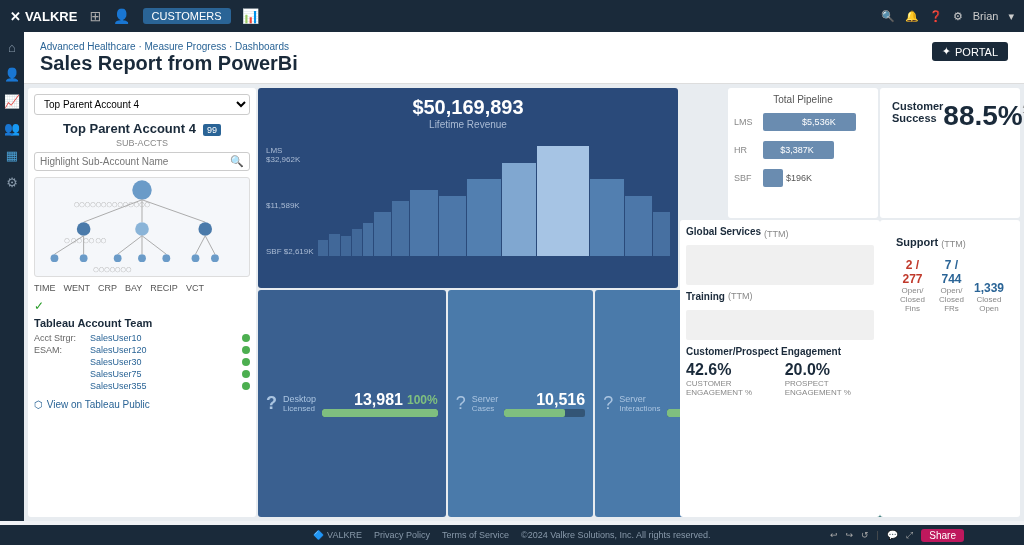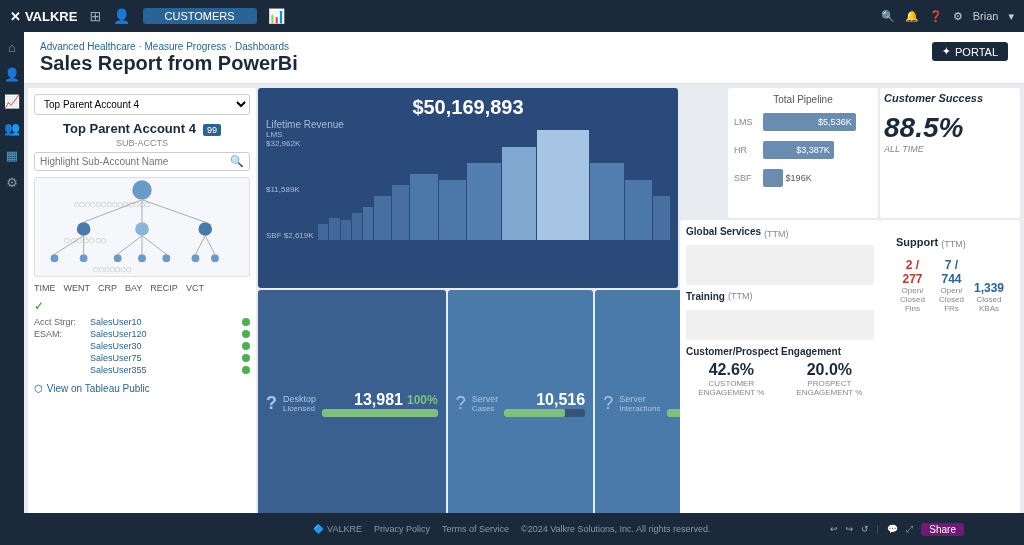--- a/index.html
+++ b/index.html
@@ -11,21 +11,21 @@
       height: 32px;
       display: flex;
       align-items: center;
       padding: 0 10px;
       justify-content: space-between;
     }
     .top-nav-left { display: flex; align-items: center; gap: 12px; }
     .top-nav-right { display: flex; align-items: center; gap: 10px; color: #ccc; font-size: 11px; }
     .nav-logo { color: white; font-weight: bold; font-size: 13px; display: flex; align-items: center; gap: 4px; }
     .nav-icon { color: #aaa; font-size: 14px; }
-    .nav-customers { background: #2a6496; color: white; padding: 2px 22px; border-radius: 3px; font-size: 11px; }
+    .nav-customers { background: #2a6496; color: white; padding: 2px 9px; border-radius: 3px; font-size: 11px; }
 
     
     .left-sidebar {
       position: absolute;
       left: 0;
       top: 32px;
       width: 24px;
       height: calc(545px - 32px - 24px);
       background: #1a2a3a;
       display: flex;
@@ -191,24 +191,24 @@
       position: relative;
       flex-shrink: 0;
     }
     .revenue-amount {
       text-align: center;
       color: white;
       font-size: 20px;
       font-weight: bold;
     }
     .revenue-label {
-      text-align: left;
+      text-align: center;
       color: #aabbd4;
       font-size: 10px;
-      margin-bottom: 0;
+      margin-bottom: 16px;
     }
 
     
     .metrics-row {
       display: flex;
       gap: 2px;
       flex: 1;
     }
     .metric-card {
       background: #3a6090;
@@ -241,49 +241,48 @@
       background: white;
       border-radius: 3px;
       padding: 6px;
       flex: 1;
       margin-left: 48px;
     }
     .pipeline-title { font-size: 10px; color: #555; margin-bottom: 6px; text-align: center; }
     .pipeline-bar-row { display: flex; align-items: center; margin-bottom: 6px; gap: 4px; }
     .pipeline-label { font-size: 9px; color: #888; width: 25px; flex-shrink: 0; }
     .pipeline-bar-outer { flex: 1; height: 22px; display: flex; align-items: center; position: relative; }
-    .pipeline-bar-inner { height: 18px; background: #6a8cb0; border-radius: 2px; display: flex; align-items: center; justify-content: flex-end; padding-right: 4px; }
+    .pipeline-bar-inner { height: 18px; background: #6a8cb0; border-radius: 2px; display: flex; align-items: center; justify-content: flex-end; padding-right: 20px; }
     .pipeline-value { font-size: 9px; color: white; }
     .pipeline-value-right { font-size: 9px; color: #555; margin-left: 3px; }
 
     .customer-success-panel {
       background: white;
       border-radius: 3px;
-      padding: 4px;
+      padding: 12px;
       width: 140px;
       flex-shrink: 0;
       display: flex;
-      flex-direction: column;
-      font-style: italic;
+      flex-direction: row;
     }
     .cs-title { font-size: 11px; font-weight: bold; color: #1a2a3a; margin-bottom: 8px; }
     .cs-pct { font-size: 28px; font-weight: bold; color: #1a2a3a; }
     .cs-label { font-size: 9px; color: #888; }
 
     
     .services-panel {
       background: white;
       border-radius: 3px;
       padding: 6px;
       flex: 1;
     }
     .services-title { font-size: 10px; font-weight: bold; color: #1a2a3a; margin-bottom: 4px; }
     .services-ttm { font-size: 9px; color: #888; }
     .engagement-row { display: flex; gap: 8px; }
-    .engagement-item { text-align: center; }
+    .engagement-item { text-align: left; }
     .engagement-pct { font-size: 16px; font-weight: bold; color: #1a2a3a; }
     .engagement-label { font-size: 8px; color: #888; }
 
     .support-panel {
       background: white;
       border-radius: 3px;
       padding: 16px;
       width: 140px;
       flex-shrink: 0;
     }
@@ -291,21 +290,21 @@
     .support-row { display: flex; gap: 6px; align-items: flex-end; }
     .support-item { text-align: center; }
     .support-num { font-size: 12px; font-weight: bold; color: #c0392b; }
     .support-num.blue { color: #2a6496; }
     .support-sub { font-size: 8px; color: #888; }
     .footer {
       position: absolute;
       bottom: 0;
       left: 0;
       right: 0;
-      height: 32px;
+      height: 20px;
       background: #1a2a3a;
       display: flex;
       align-items: center;
       justify-content: center;
       gap: 12px;
       font-size: 9px;
       color: #8899aa;
     }
 
     
@@ -413,20 +412,21 @@
       <span>TIME</span>
       <span>WENT</span>
       <span>CRP</span>
       <span>BAY</span>
       <span>RECIP</span>
       <span>VCT</span>
     </div>
     <div class="checkmark">✓</div>
 
     <div class="tableau-team">
+      <div class="tableau-title">Tableau Account Team</div>
       <div class="team-rows">
         <div class="team-row">
           <span class="team-label">Acct Strgr:</span>
           <span class="team-value">SalesUser10</span>
           <span class="green-dot"></span>
         </div>
         <div class="team-row">
           <span class="team-label">ESAM:</span>
           <span class="team-value">SalesUser120</span>
           <span class="green-dot"></span>
@@ -636,21 +636,21 @@
             <div class="support-sub">Fins</div>
           </div>
           <div class="support-item">
             <div class="support-num blue">7 / 744</div>
             <div class="support-sub">Open/ Closed</div>
             <div class="support-sub">FRs</div>
           </div>
           <div class="support-item">
             <div class="support-num blue">1,339</div>
             <div class="support-sub">Closed</div>
-            <div class="support-sub">KBAs</div>
+            <div class="support-sub">Open</div>
           </div>
         </div>
       </div>
     </div>
 
   </div>
 
 </div>
 
 <div class="footer">
@@ -658,15 +658,15 @@
   <span style="cursor:pointer;">Privacy Policy</span>
   <span style="cursor:pointer;">Terms of Service</span>
   <span>©2024 Valkre Solutions, Inc. All rights reserved.</span>
   <div style="position:absolute; right:60px; display:flex; align-items:center; gap:8px;">
     <span style="color:#aaa; cursor:pointer;">↩</span>
     <span style="color:#aaa; cursor:pointer;">↪</span>
     <span style="color:#aaa; cursor:pointer;">↺</span>
     <span style="color:#555;">|</span>
     <span style="color:#aaa; cursor:pointer;">💬</span>
     <span style="color:#aaa; cursor:pointer;">⤢</span>
-    <span style="background:#701a75; color:white; padding:1px 8px; border-radius:3px; cursor:pointer; font-size:10px;">Share</span>
+    <span style="background:#be185d; color:white; padding:1px 8px; border-radius:3px; cursor:pointer; font-size:10px;">Share</span>
   </div>
 </div>
 
 </body></html>

